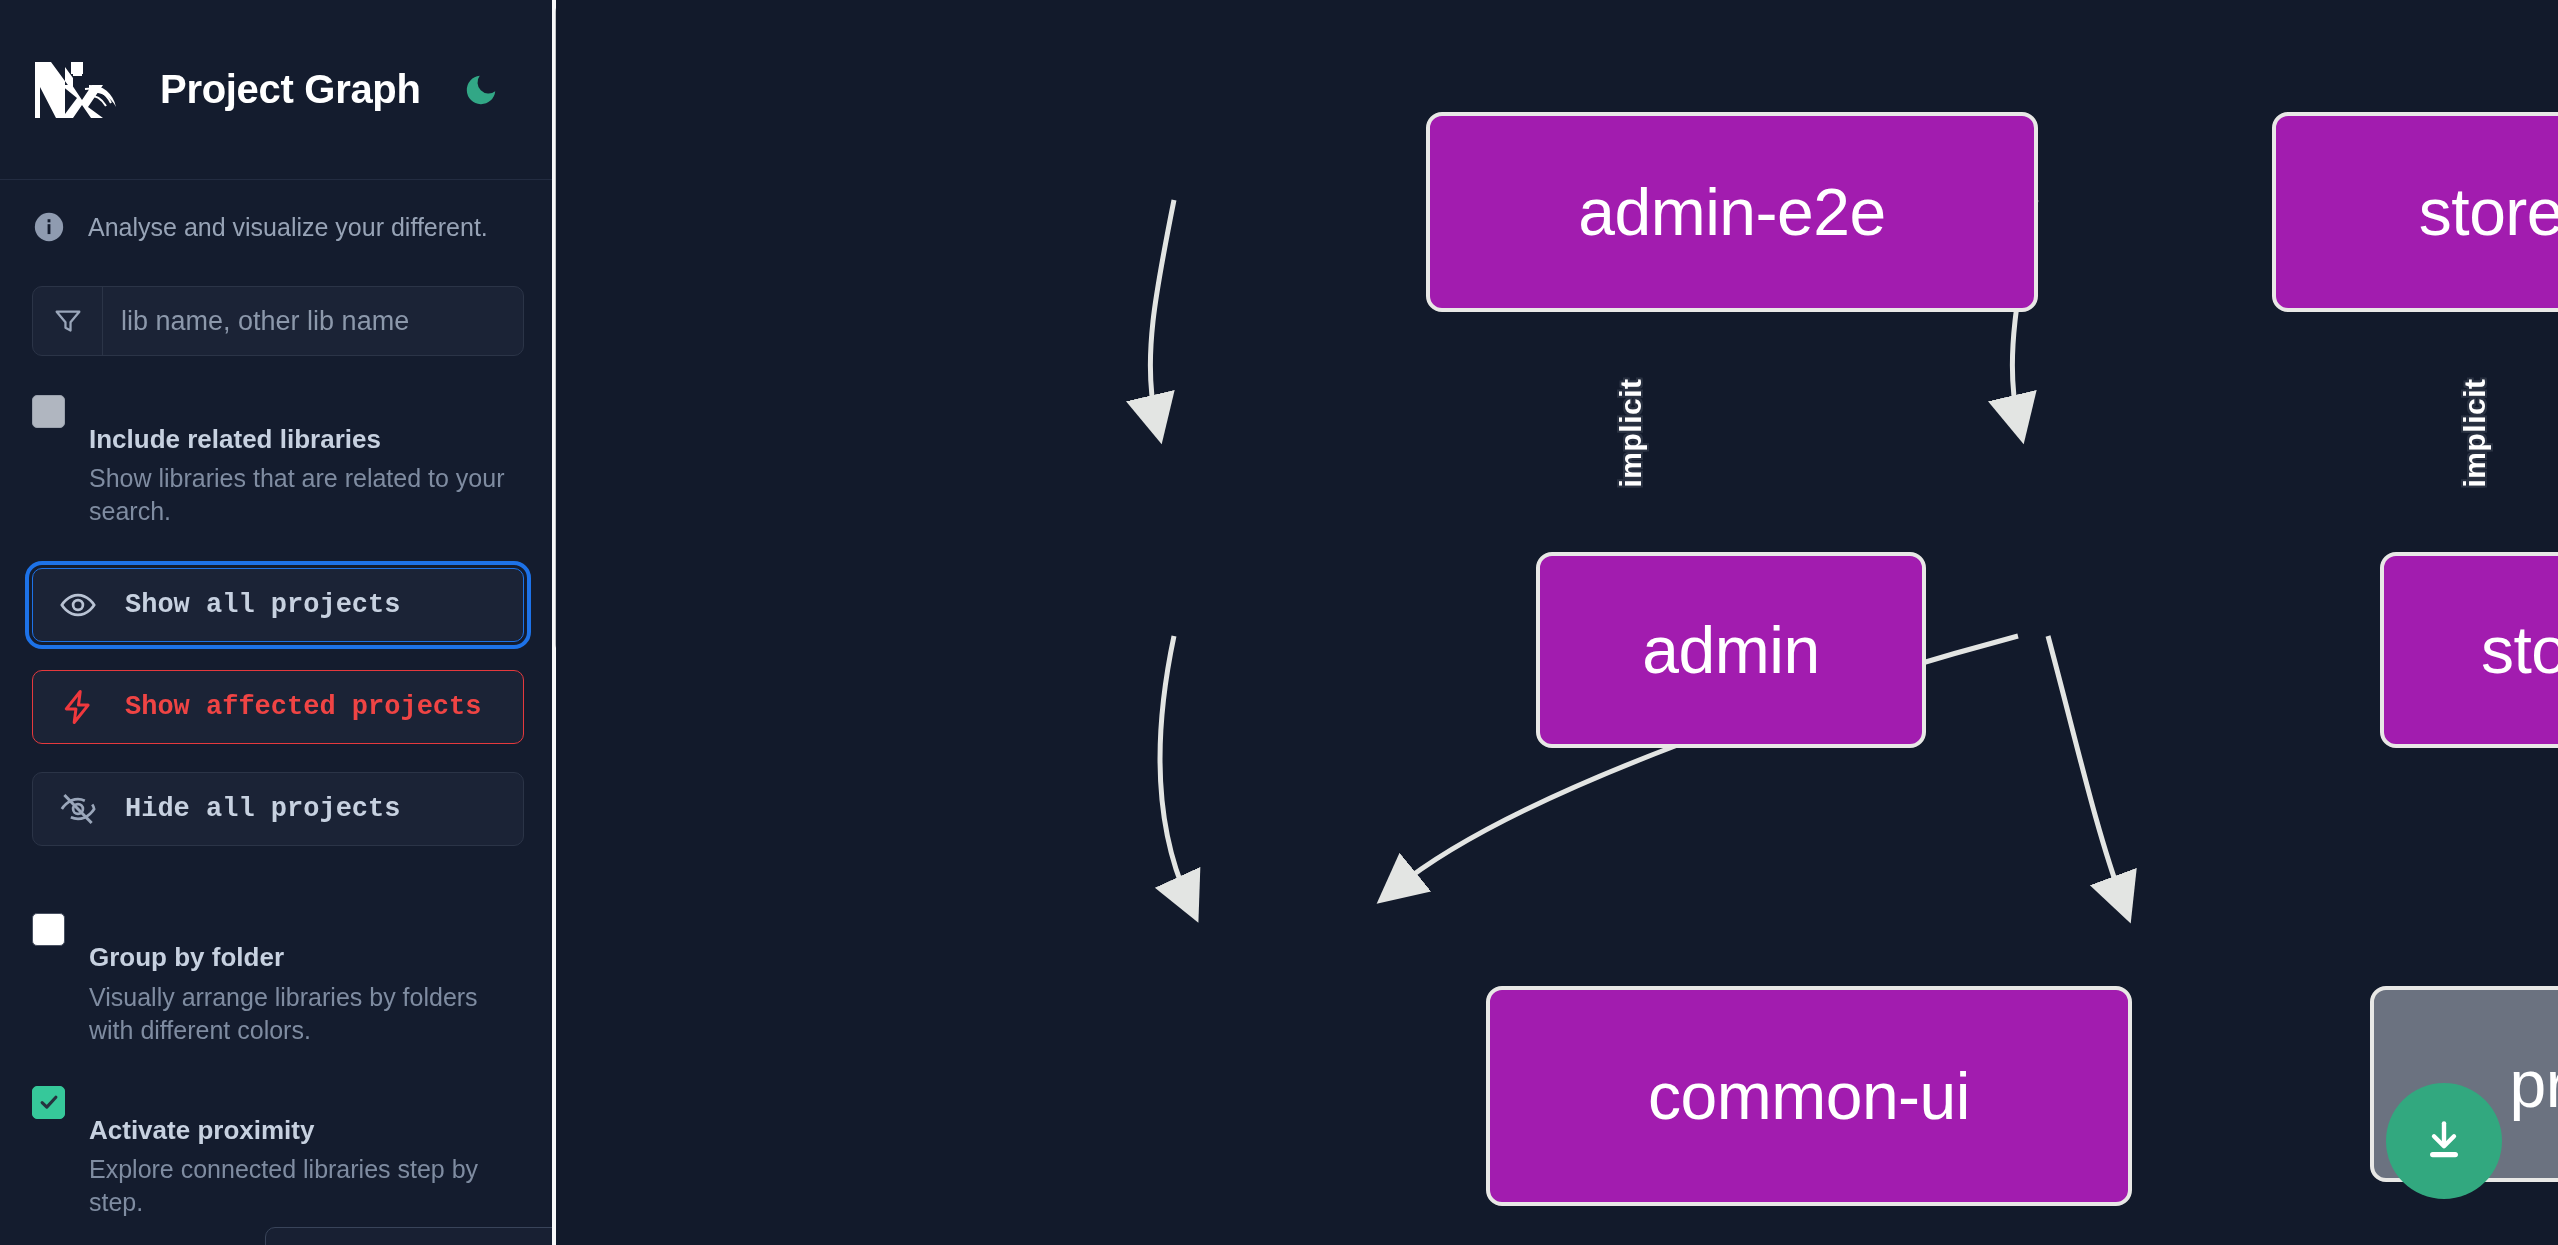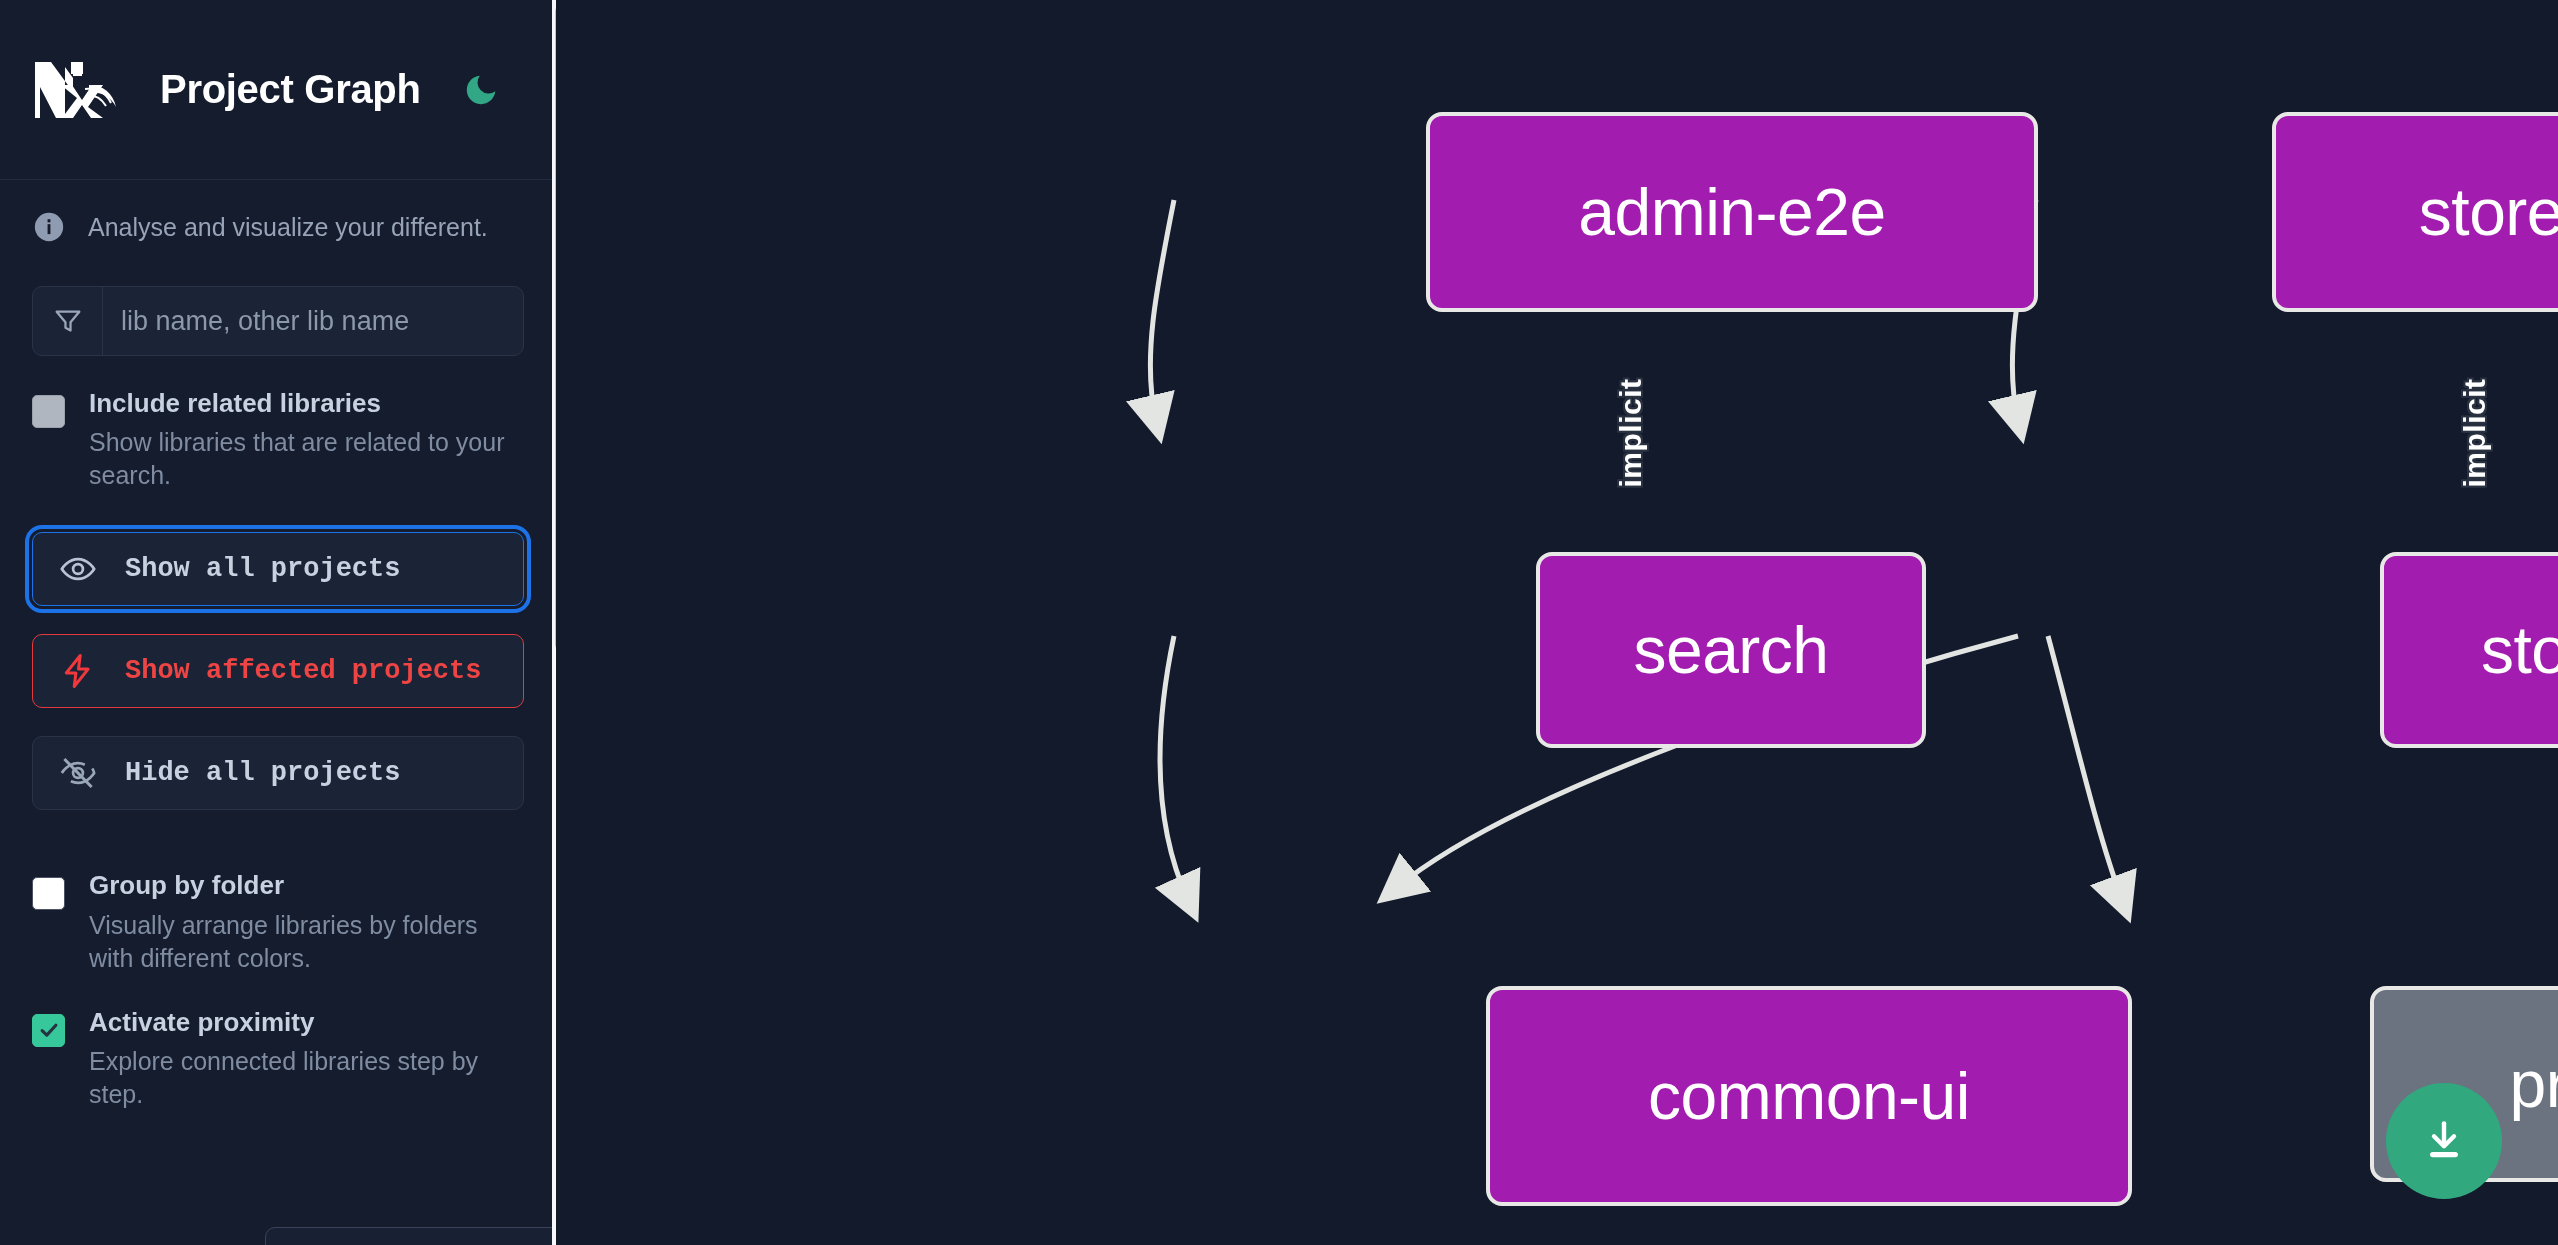--- a/index.html
+++ b/index.html
@@ -90,21 +90,21 @@
     border-radius: 5px;
     flex: 0 0 33px;
     margin-top: 5px;
     cursor: pointer;
     display: flex; align-items: center; justify-content: center;
   }
   .chk.disabled { background: #b0b6c0; border: 1px solid #9aa1ad; }
   .chk.unchecked { background: #ffffff; border: 1px solid #4a5263; }
   .chk.checked { background: #36c89a; border: 1px solid #36c89a; }
   .chk .tick { width: 22px; height: 22px; display: block; }
-  .check-text { margin-left: 24px; }
+  .check-text { margin-left: 24px; margin-top: 36px; }
   .check-title {
     color: #c7d1e0;
     font-size: 26px;
     font-weight: 700;
     line-height: 1.05;
   }
   .check-desc {
     color: #7f8ca1;
     font-size: 25px;
     line-height: 1.32;
@@ -370,21 +370,21 @@
 
     <div class="node affected" style="left:870px; top:112px; width:612px; height:200px;">
       <span>admin-e2e</span>
     </div>
 
     <div class="node affected" style="left:1716px; top:112px; width:568px; height:200px;">
       <span>store-e2e</span>
     </div>
 
     <div class="node affected" style="left:980px; top:552px; width:390px; height:196px;">
-      <span>search</span>
+      <span>admin</span>
     </div>
 
     <div class="node affected" style="left:1824px; top:552px; width:346px; height:196px;">
       <span>store</span>
     </div>
 
     <div class="node affected" style="left:930px; top:986px; width:646px; height:220px;">
       <span>common-ui</span>
     </div>
 

